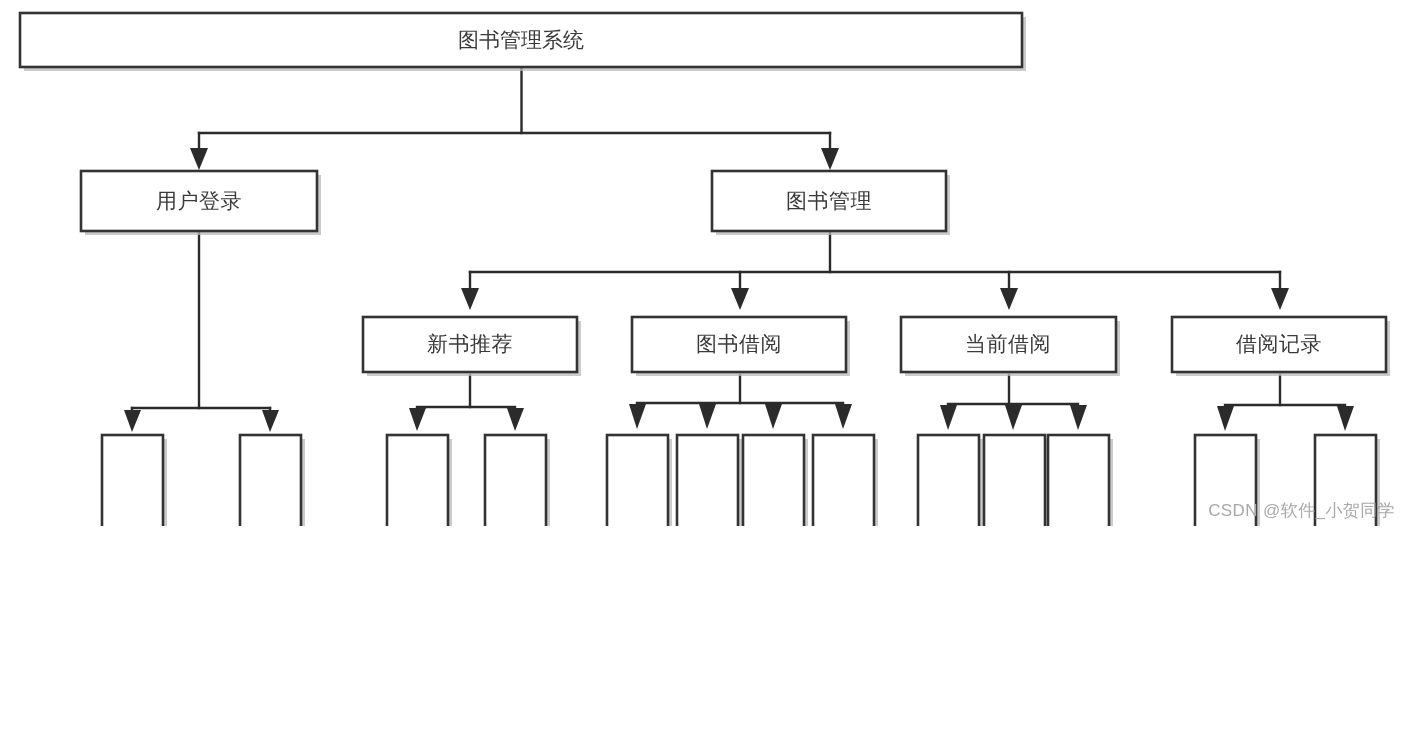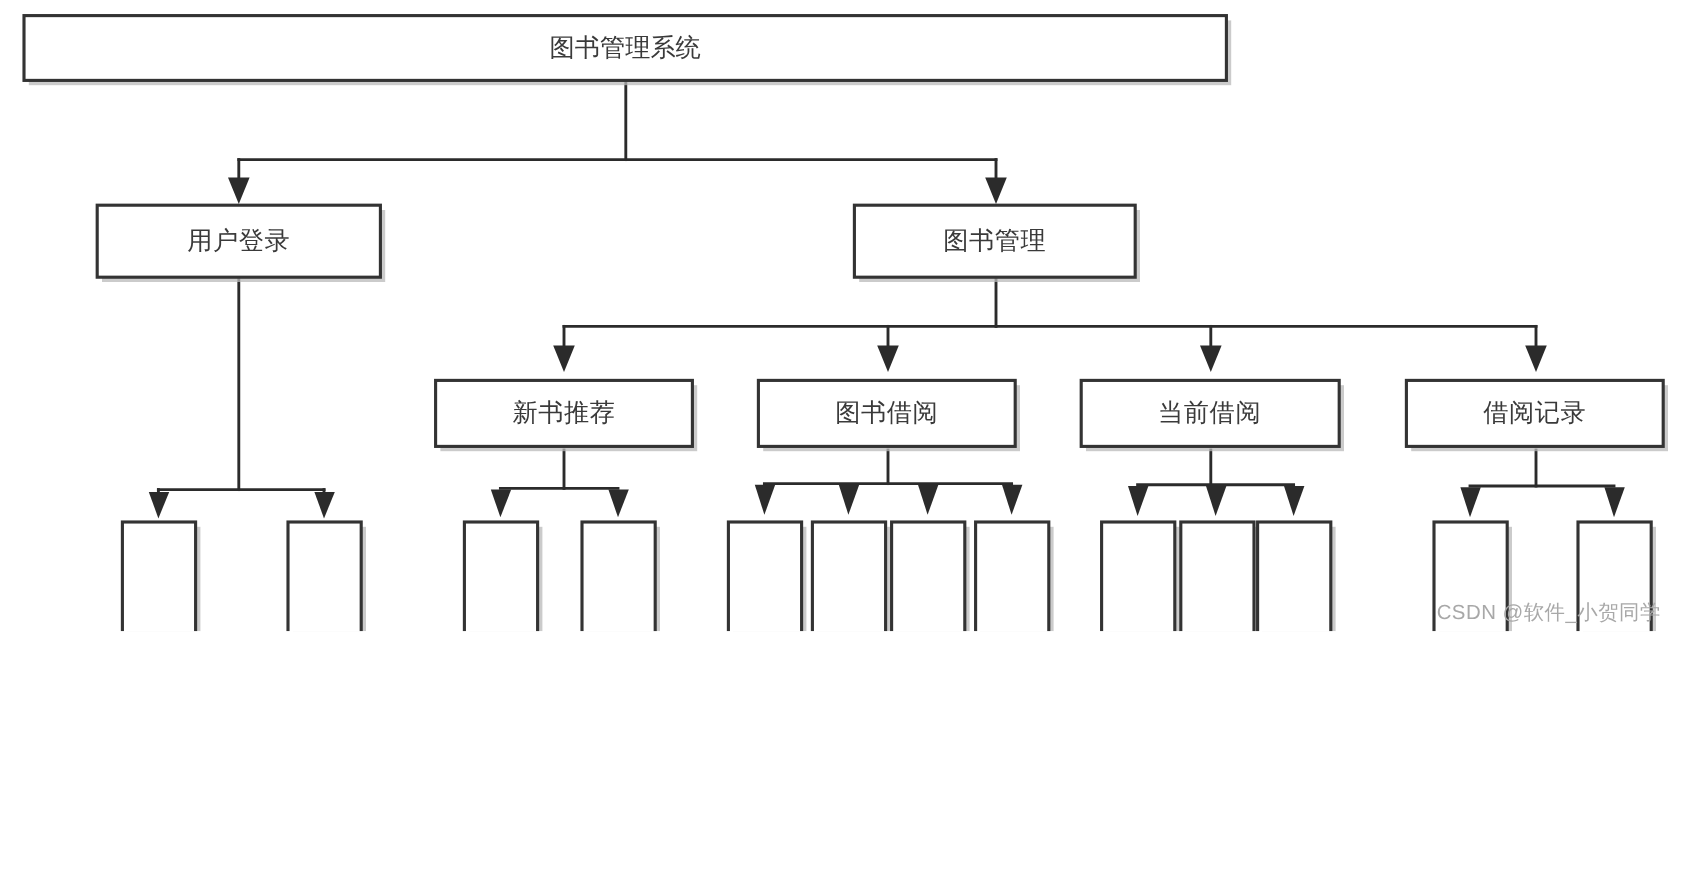--- a/index.html
+++ b/index.html
@@ -73,21 +73,21 @@
     letter-spacing: 1px;
     white-space: nowrap;
     display: flex;
     align-items: center;
     justify-content: center;
     pointer-events: none;
     text-align: center;
   }
   .watermark {
     position: absolute;
-    right: 21px;
+    right: 10px;
     bottom: 4px;
     font-family: "Liberation Sans", "DejaVu Sans", sans-serif;
     font-size: 17px;
     color: #a8a8a8;
     white-space: nowrap;
     letter-spacing: 0.4px;
   }
 </style>
 </head>
 <body>

